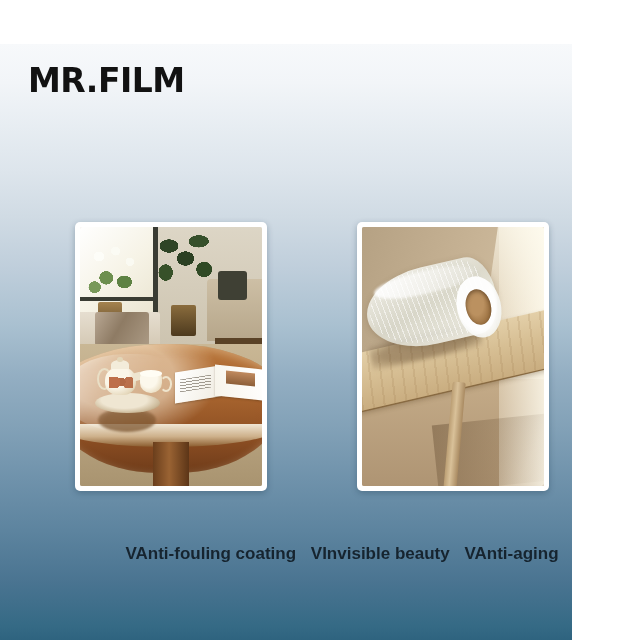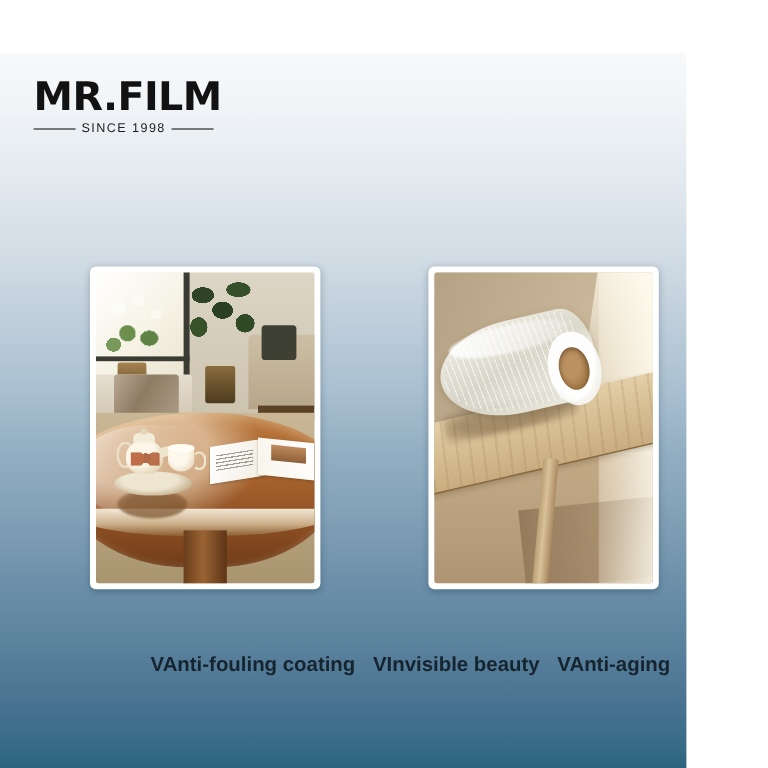--- a/index.html
+++ b/index.html
@@ -425,25 +425,20 @@
   }
   #features span { margin: 0 5px; }
 </style>
 </head>
 <body>
 
 <div id="poster">
 
   <div id="logo">
     <div class="logo-word">MR.FILM</div>
-    <div class="logo-sub-row">
-      <span class="logo-rule"></span>
-      <span class="logo-since">SINCE 1998</span>
-      <span class="logo-rule"></span>
-    </div>
   </div>
 
 
   <div class="photo-frame" id="photo-left">
     <div class="photo-inner">
       <div class="lr-bg"></div>
       <div class="lr-window"></div>
       <div class="lr-wall"></div>
       <div class="lr-win-frame-v"></div>
       <div class="lr-win-frame-h"></div>

